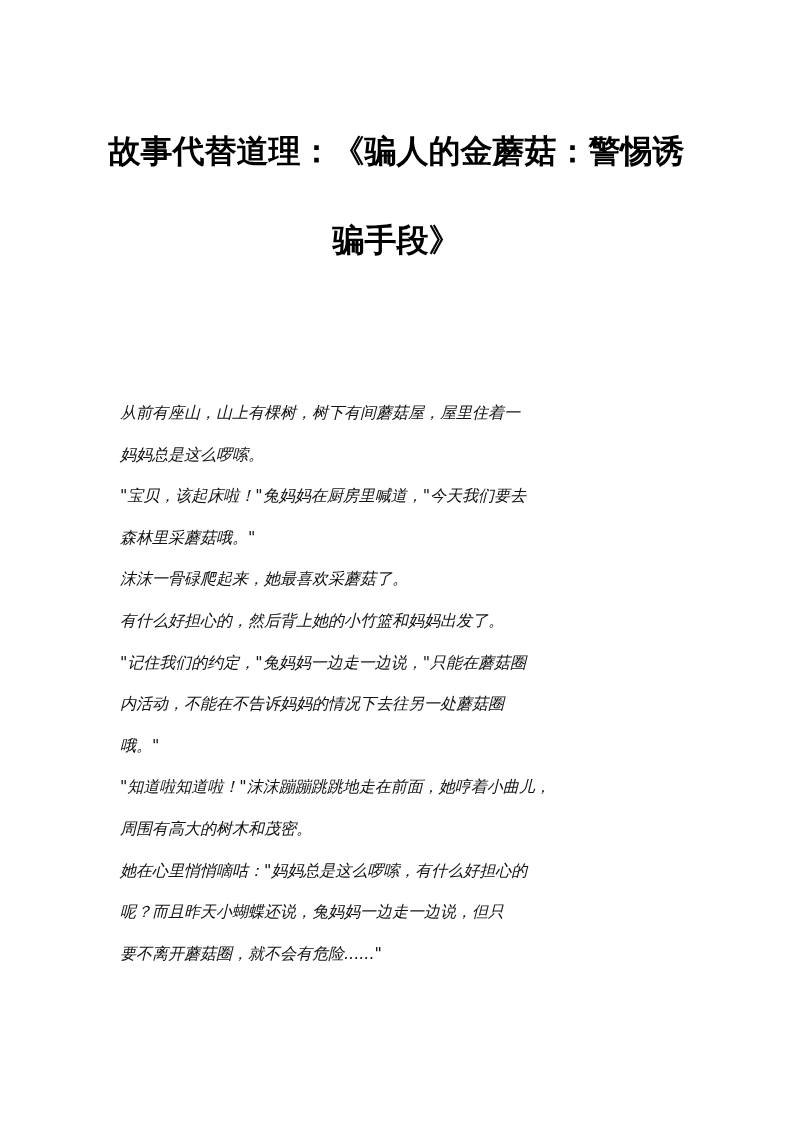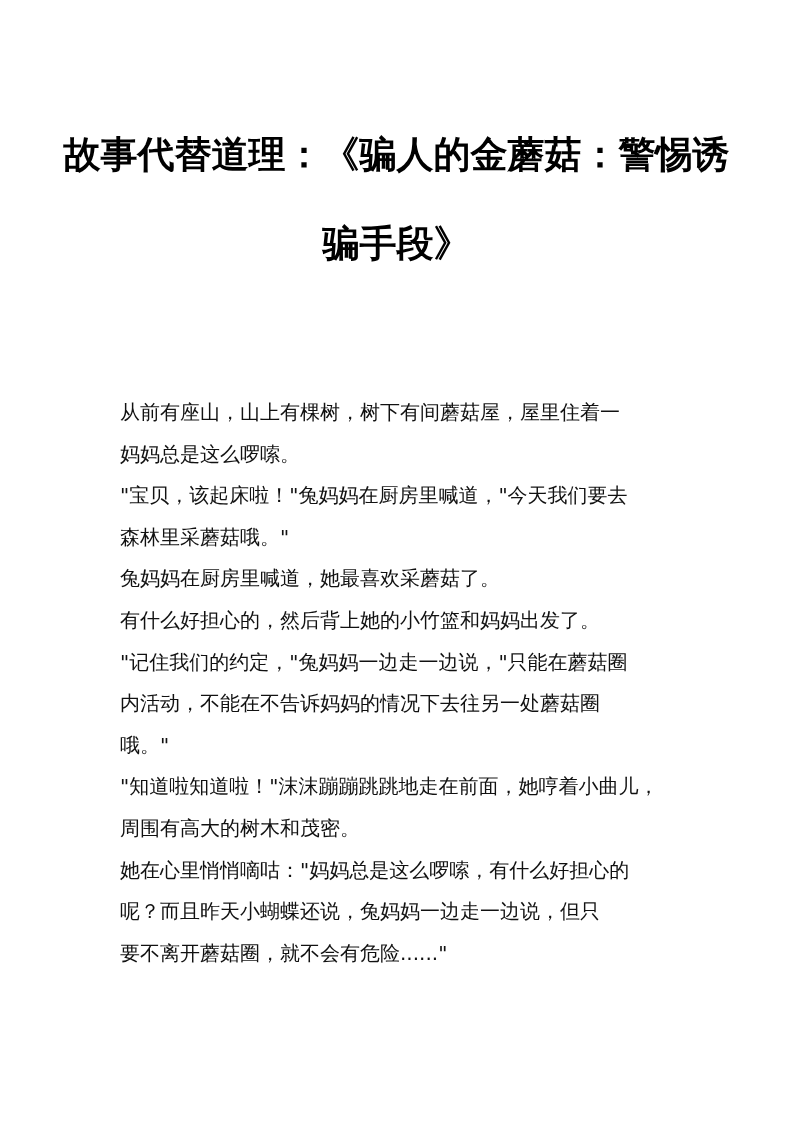--- a/index.html
+++ b/index.html
@@ -1,37 +1,37 @@
 <!DOCTYPE html>
 <html><head>
 <meta charset="utf-8">
 <style>
   html, body { margin: 0; padding: 0; background: #ffffff; }
   body { width: 793px; height: 1122px; position: relative; overflow: hidden;
          font-family: "DejaVu Sans", "Liberation Sans", sans-serif; color: #111; }
   .title { position: absolute; left: 0; width: 793px; text-align: center;
-           font-weight: bold; font-size: 37px; letter-spacing: 0px; color: #000; }
+           font-weight: bold; font-size: 32px; letter-spacing: 0px; color: #000; }
   .title.l1 { top: 130px; }
   .title.l2 { top: 219px; }
   .body { position: absolute; left: 120px; top: 392px; width: 580px; }
-  .line { font-size: 20px; line-height: 41.6px; height: 41.6px; white-space: nowrap; color: #111; }
+  .line { font-size: 16px; line-height: 41.6px; height: 41.6px; white-space: nowrap; color: #111; font-style: italic; }
 </style>
 </head>
 <body>
 
 <div>
   <div class="title l1">故事代替道理：《骗人的金蘑菇：警惕诱</div>
   <div class="title l2">骗手段》</div>
 
   <div class="body">
     <div class="line">从前有座山，山上有棵树，树下有间蘑菇屋，屋里住着一</div>
     <div class="line">妈妈总是这么啰嗦。</div>
     <div class="line">"宝贝，该起床啦！"兔妈妈在厨房里喊道，"今天我们要去</div>
     <div class="line">森林里采蘑菇哦。"</div>
-    <div class="line">兔妈妈在厨房里喊道，她最喜欢采蘑菇了。</div>
+    <div class="line">沫沫一骨碌爬起来，她最喜欢采蘑菇了。</div>
     <div class="line">有什么好担心的，然后背上她的小竹篮和妈妈出发了。</div>
     <div class="line">"记住我们的约定，"兔妈妈一边走一边说，"只能在蘑菇圈</div>
     <div class="line">内活动，不能在不告诉妈妈的情况下去往另一处蘑菇圈</div>
     <div class="line">哦。"</div>
     <div class="line">"知道啦知道啦！"沫沫蹦蹦跳跳地走在前面，她哼着小曲儿，</div>
     <div class="line">周围有高大的树木和茂密。</div>
     <div class="line">她在心里悄悄嘀咕："妈妈总是这么啰嗦，有什么好担心的</div>
     <div class="line">呢？而且昨天小蝴蝶还说，兔妈妈一边走一边说，但只</div>
     <div class="line">要不离开蘑菇圈，就不会有危险......"</div>
   </div>

